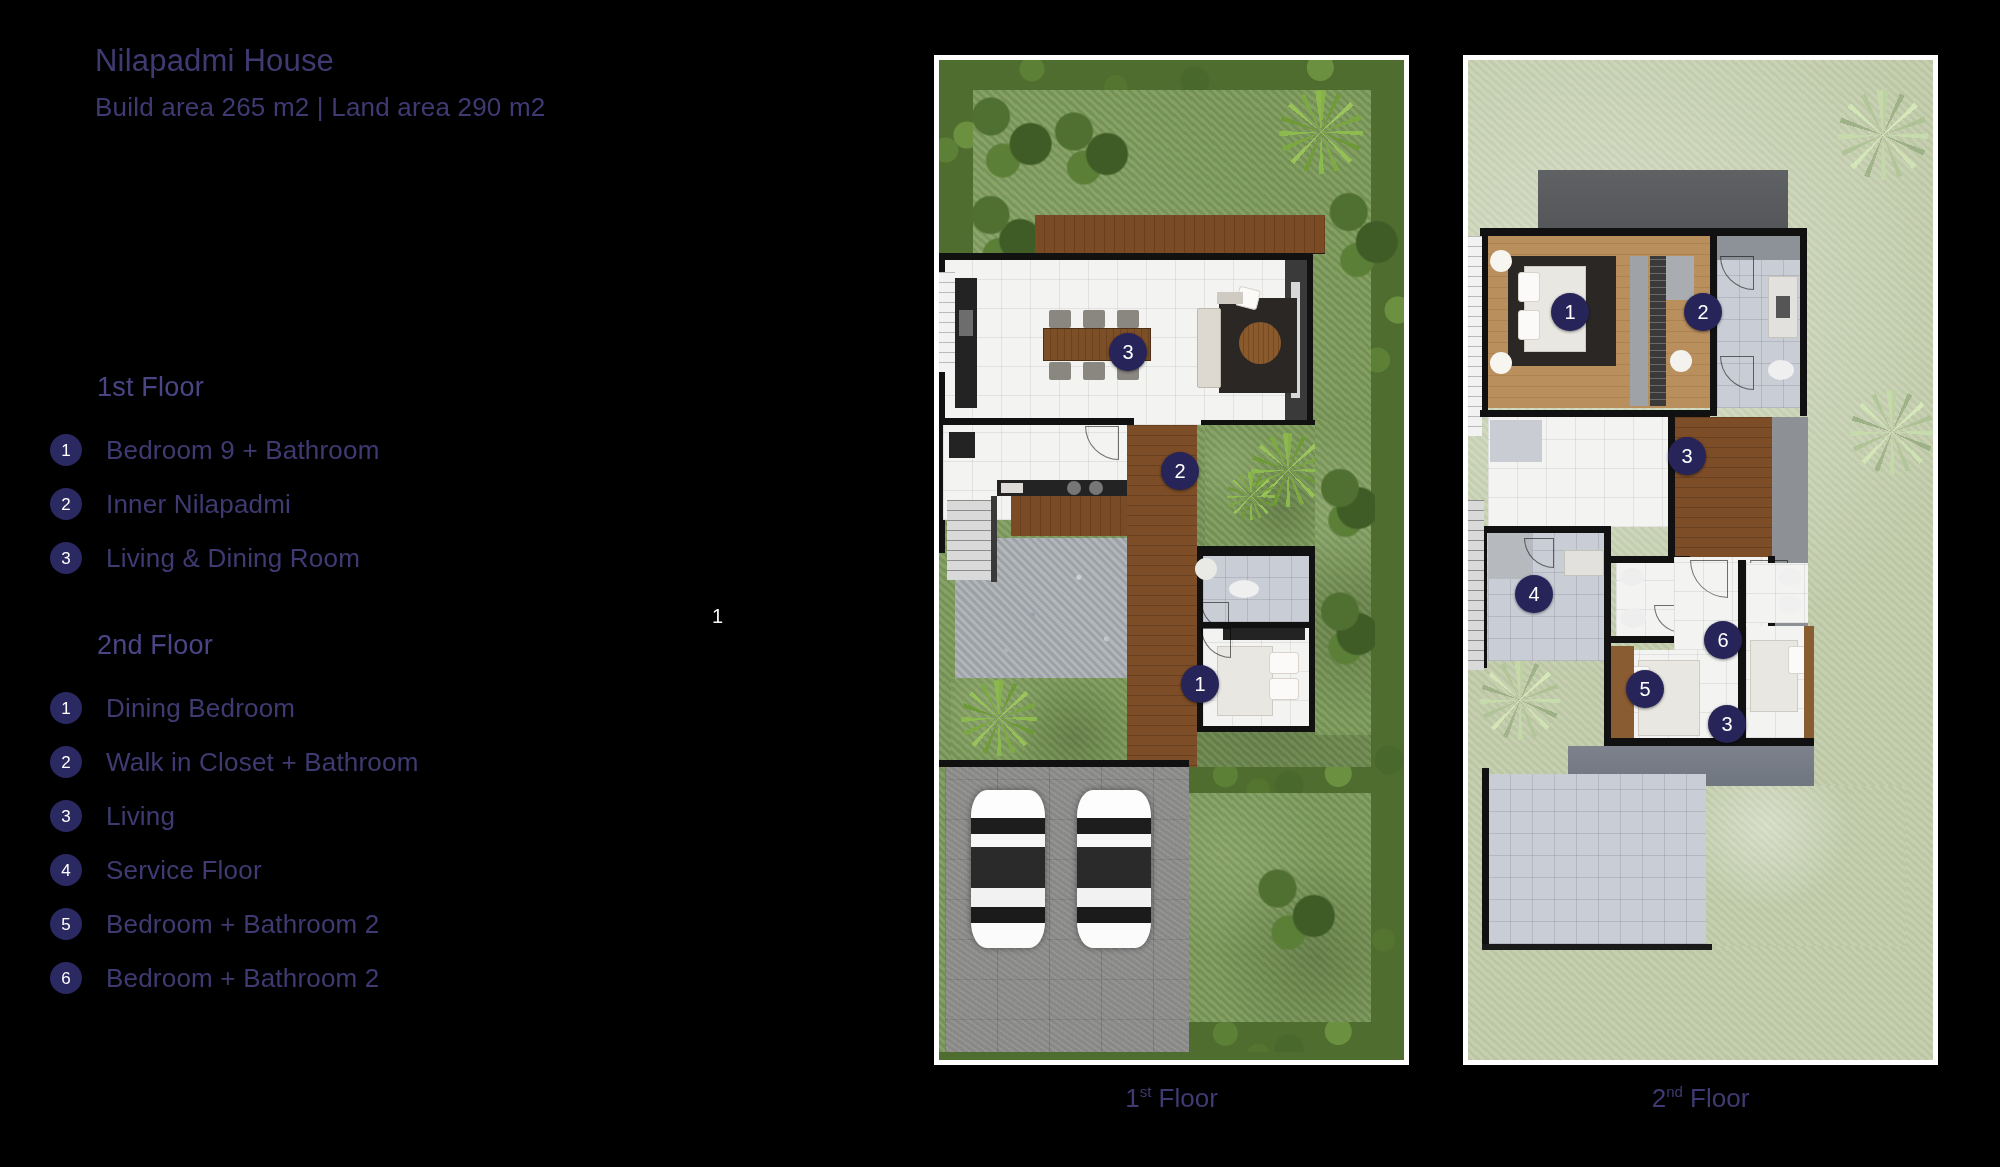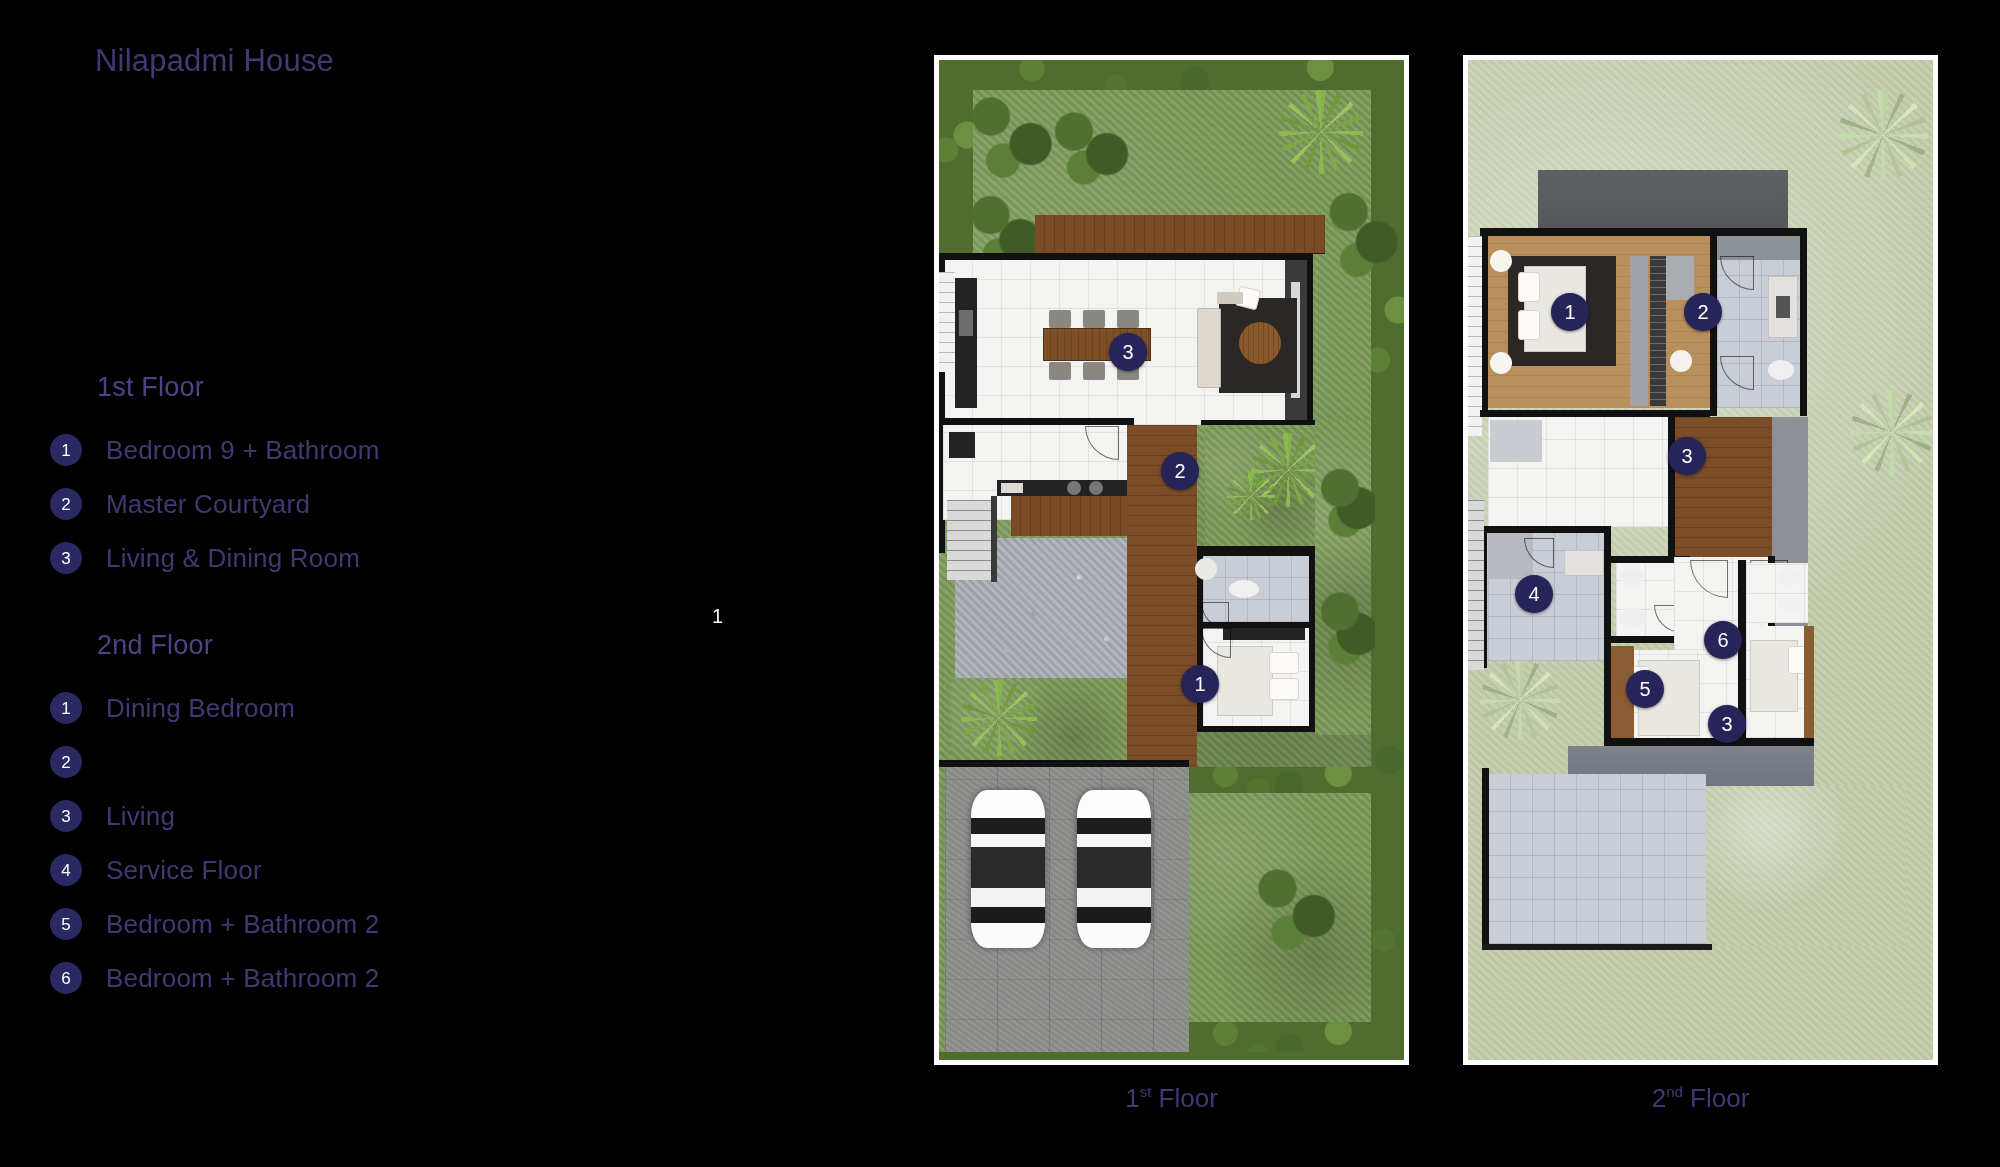--- a/index.html
+++ b/index.html
@@ -176,47 +176,49 @@
     font-size: 20px; z-index: 40;
     box-shadow: 0 1px 3px rgba(0,0,0,.5);
   }
 </style>
 </head>
 <body>
 
 <div class="legend-panel">
 
   <div class="title">Nilapadmi House</div>
+  <div class="subtitle">Build area 265 m2 | Land area 290 m2</div>
 
   <div class="floor-block block-1">
     <div class="floor-heading">1st Floor</div>
 
     <div class="legend-item">
       <span class="badge">1</span>
       <span class="legend-label">Bedroom 9 + Bathroom</span>
     </div>
     <div class="legend-item">
       <span class="badge">2</span>
-      <span class="legend-label">Master Courtyard</span>
+      <span class="legend-label">Inner Nilapadmi</span>
     </div>
     <div class="legend-item">
       <span class="badge">3</span>
       <span class="legend-label">Living &amp; Dining Room</span>
     </div>
   </div>
 
   <div class="floor-block block-2">
     <div class="floor-heading">2nd Floor</div>
 
     <div class="legend-item">
       <span class="badge">1</span>
       <span class="legend-label">Dining Bedroom</span>
     </div>
     <div class="legend-item">
       <span class="badge">2</span>
+      <span class="legend-label">Walk in Closet + Bathroom</span>
     </div>
     <div class="legend-item">
       <span class="badge">3</span>
       <span class="legend-label">Living</span>
     </div>
     <div class="legend-item">
       <span class="badge">4</span>
       <span class="legend-label">Service Floor</span>
     </div>
     <div class="legend-item">

